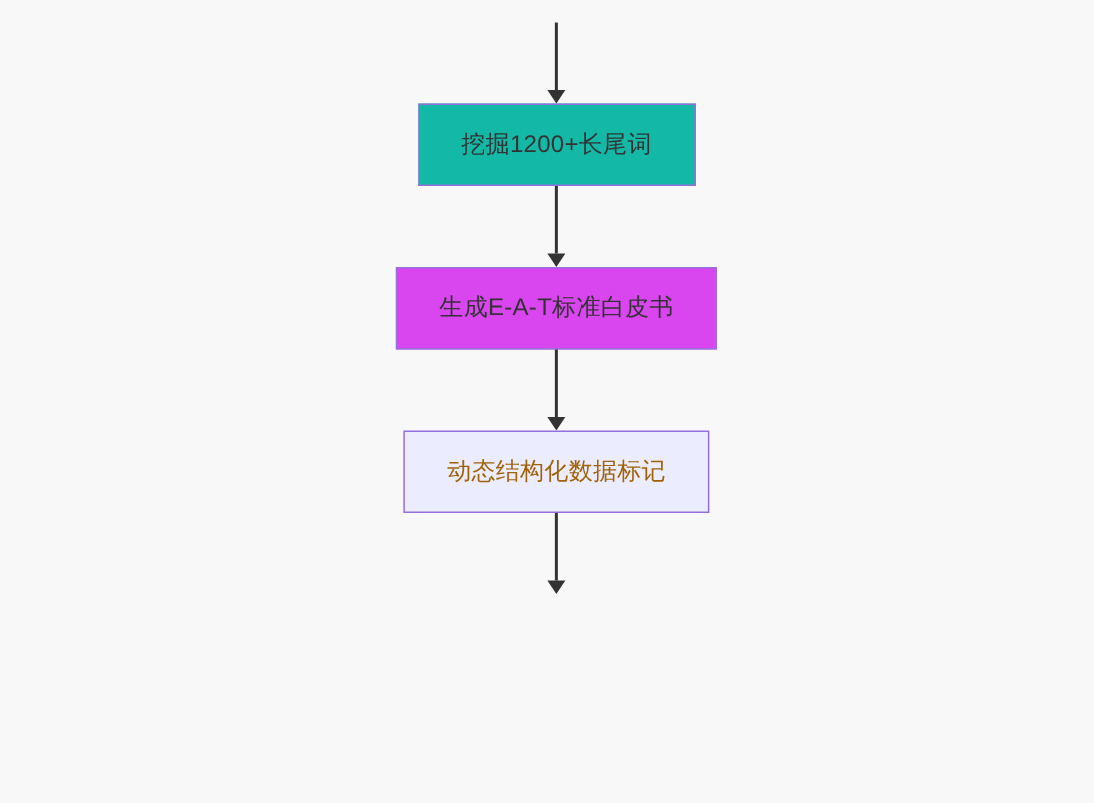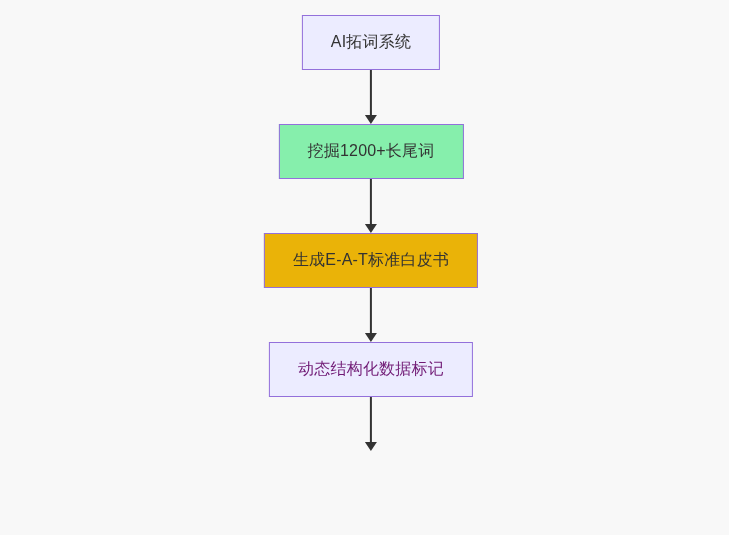--- a/index.html
+++ b/index.html
@@ -65,42 +65,39 @@
     border-left: 6px solid transparent;
     border-right: 6px solid transparent;
     border-top: 9px solid #333333;
   }
 </style>
 </head>
 <body style="background: rgb(248, 248, 248);">
 
 <div class="diagram-canvas">
   <div class="flow-column" id="flow-column">
-      <div class="flow-node" style="background: rgb(236, 236, 255); border-color: rgb(147, 112, 219);">
-        <span class="flow-node-label" style="color: rgb(51, 51, 51);">AI拓词系统</span>
-      </div>
       <div class="flow-edge">
         <div class="flow-edge-line" style="background: rgb(51, 51, 51);"></div>
         <div class="flow-edge-arrowhead" style="border-top-color: rgb(51, 51, 51);"></div>
       </div>
-      <div class="flow-node" style="background: #86efac; border-color: rgb(147, 112, 219);">
+      <div class="flow-node" style="background: #14b8a6; border-color: rgb(147, 112, 219);">
         <span class="flow-node-label" style="color: rgb(51, 51, 51);">挖掘1200+长尾词</span>
       </div>
       <div class="flow-edge">
         <div class="flow-edge-line" style="background: rgb(51, 51, 51);"></div>
         <div class="flow-edge-arrowhead" style="border-top-color: rgb(51, 51, 51);"></div>
       </div>
-      <div class="flow-node" style="background: #eab308; border-color: rgb(147, 112, 219);">
+      <div class="flow-node" style="background: #d946ef; border-color: rgb(147, 112, 219);">
         <span class="flow-node-label" style="color: rgb(51, 51, 51);">生成E-A-T标准白皮书</span>
       </div>
       <div class="flow-edge">
         <div class="flow-edge-line" style="background: rgb(51, 51, 51);"></div>
         <div class="flow-edge-arrowhead" style="border-top-color: rgb(51, 51, 51);"></div>
       </div>
       <div class="flow-node" style="background: rgb(236, 236, 255); border-color: rgb(147, 112, 219);">
-        <span class="flow-node-label" style="color: #701a75;">动态结构化数据标记</span>
+        <span class="flow-node-label" style="color: #a16207;">动态结构化数据标记</span>
       </div>
       <div class="flow-edge">
         <div class="flow-edge-line" style="background: rgb(51, 51, 51);"></div>
         <div class="flow-edge-arrowhead" style="border-top-color: rgb(51, 51, 51);"></div>
       </div>
     </div>
 </div>
 
 </body></html>

